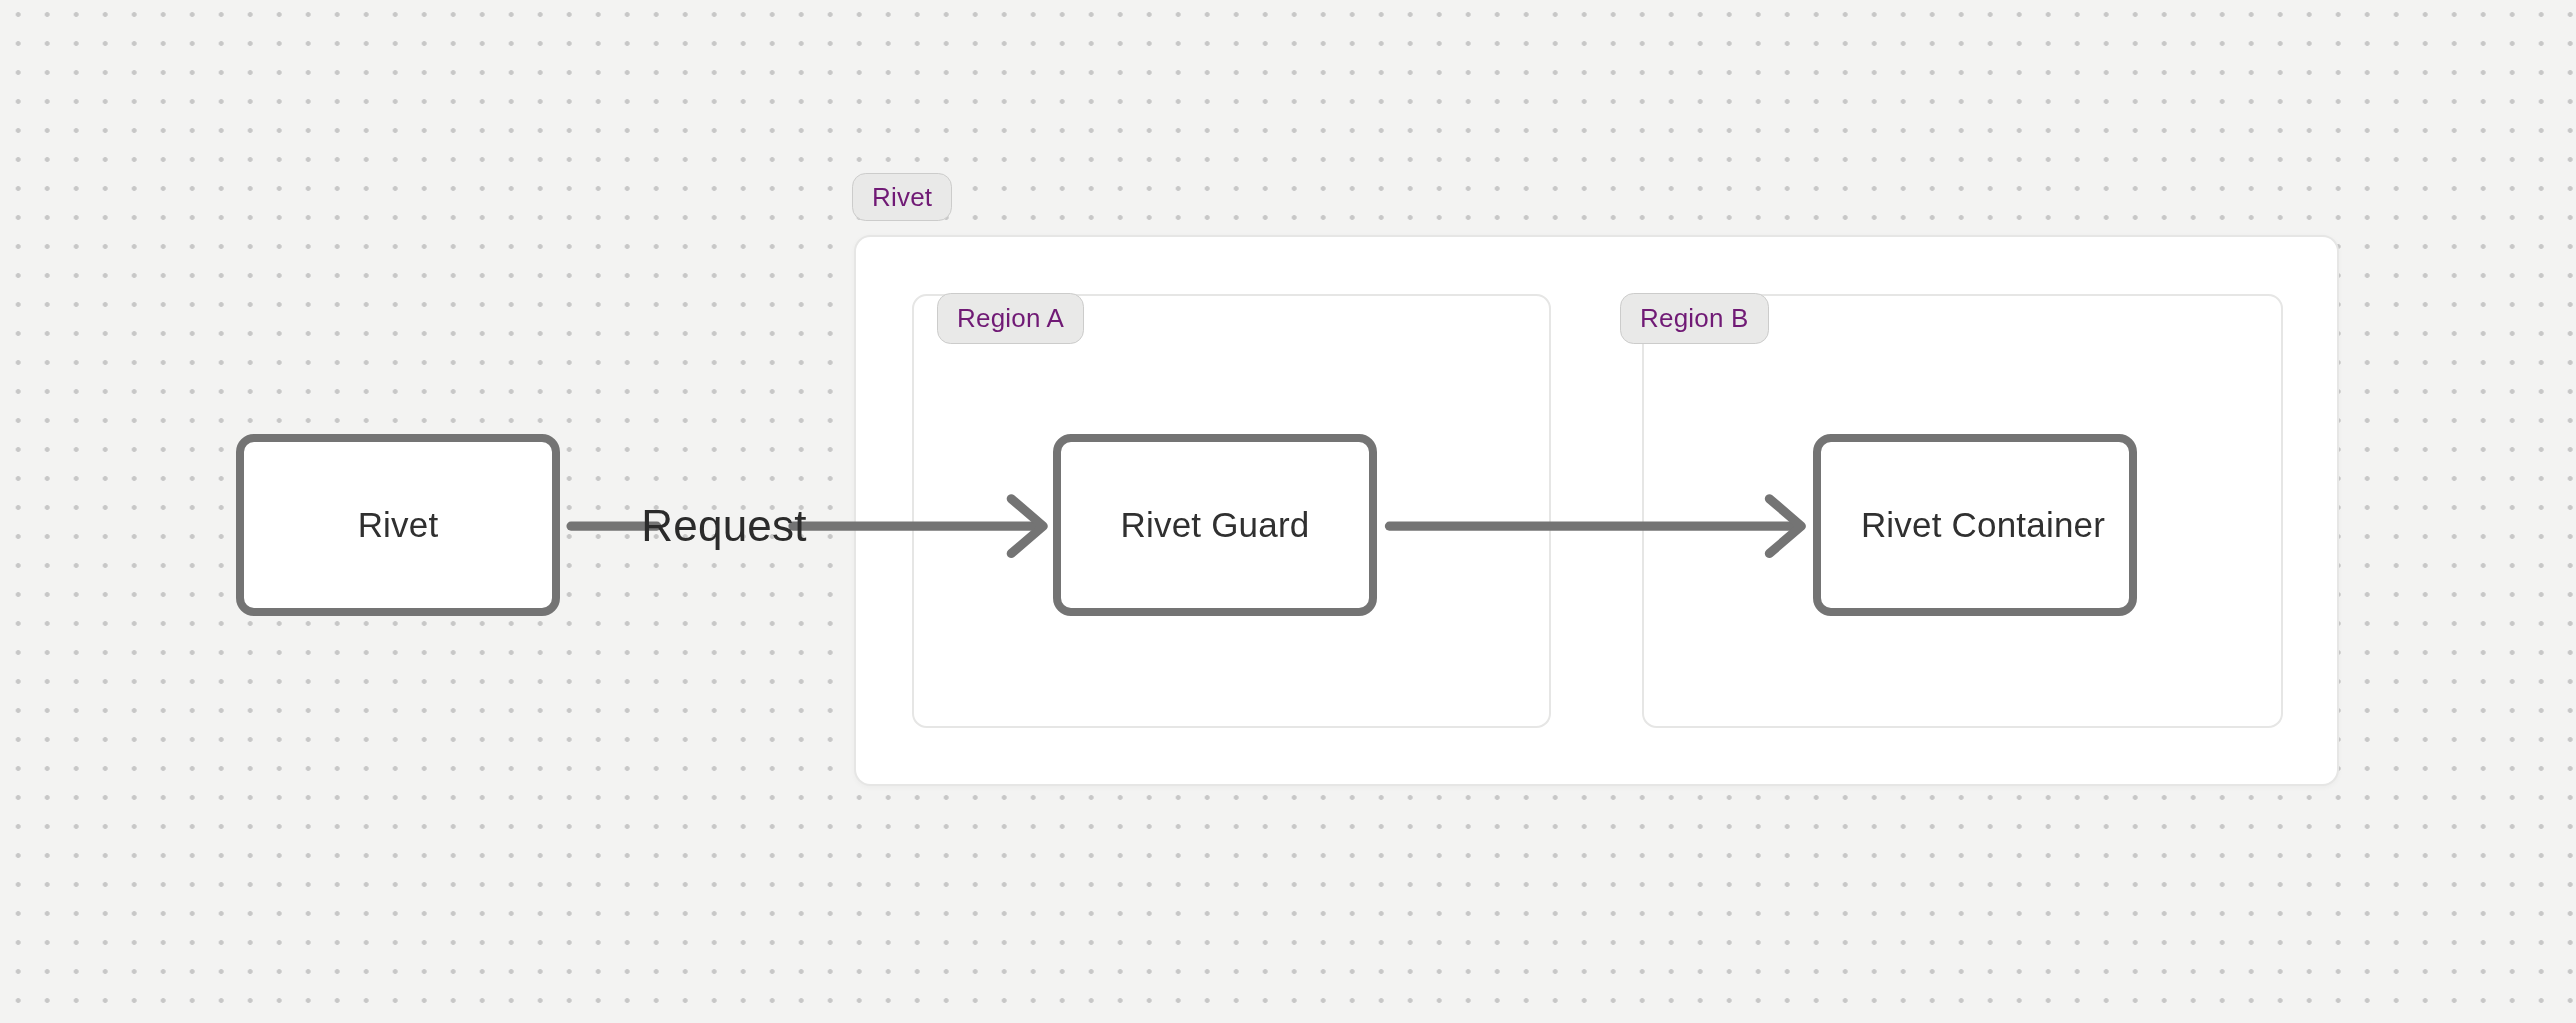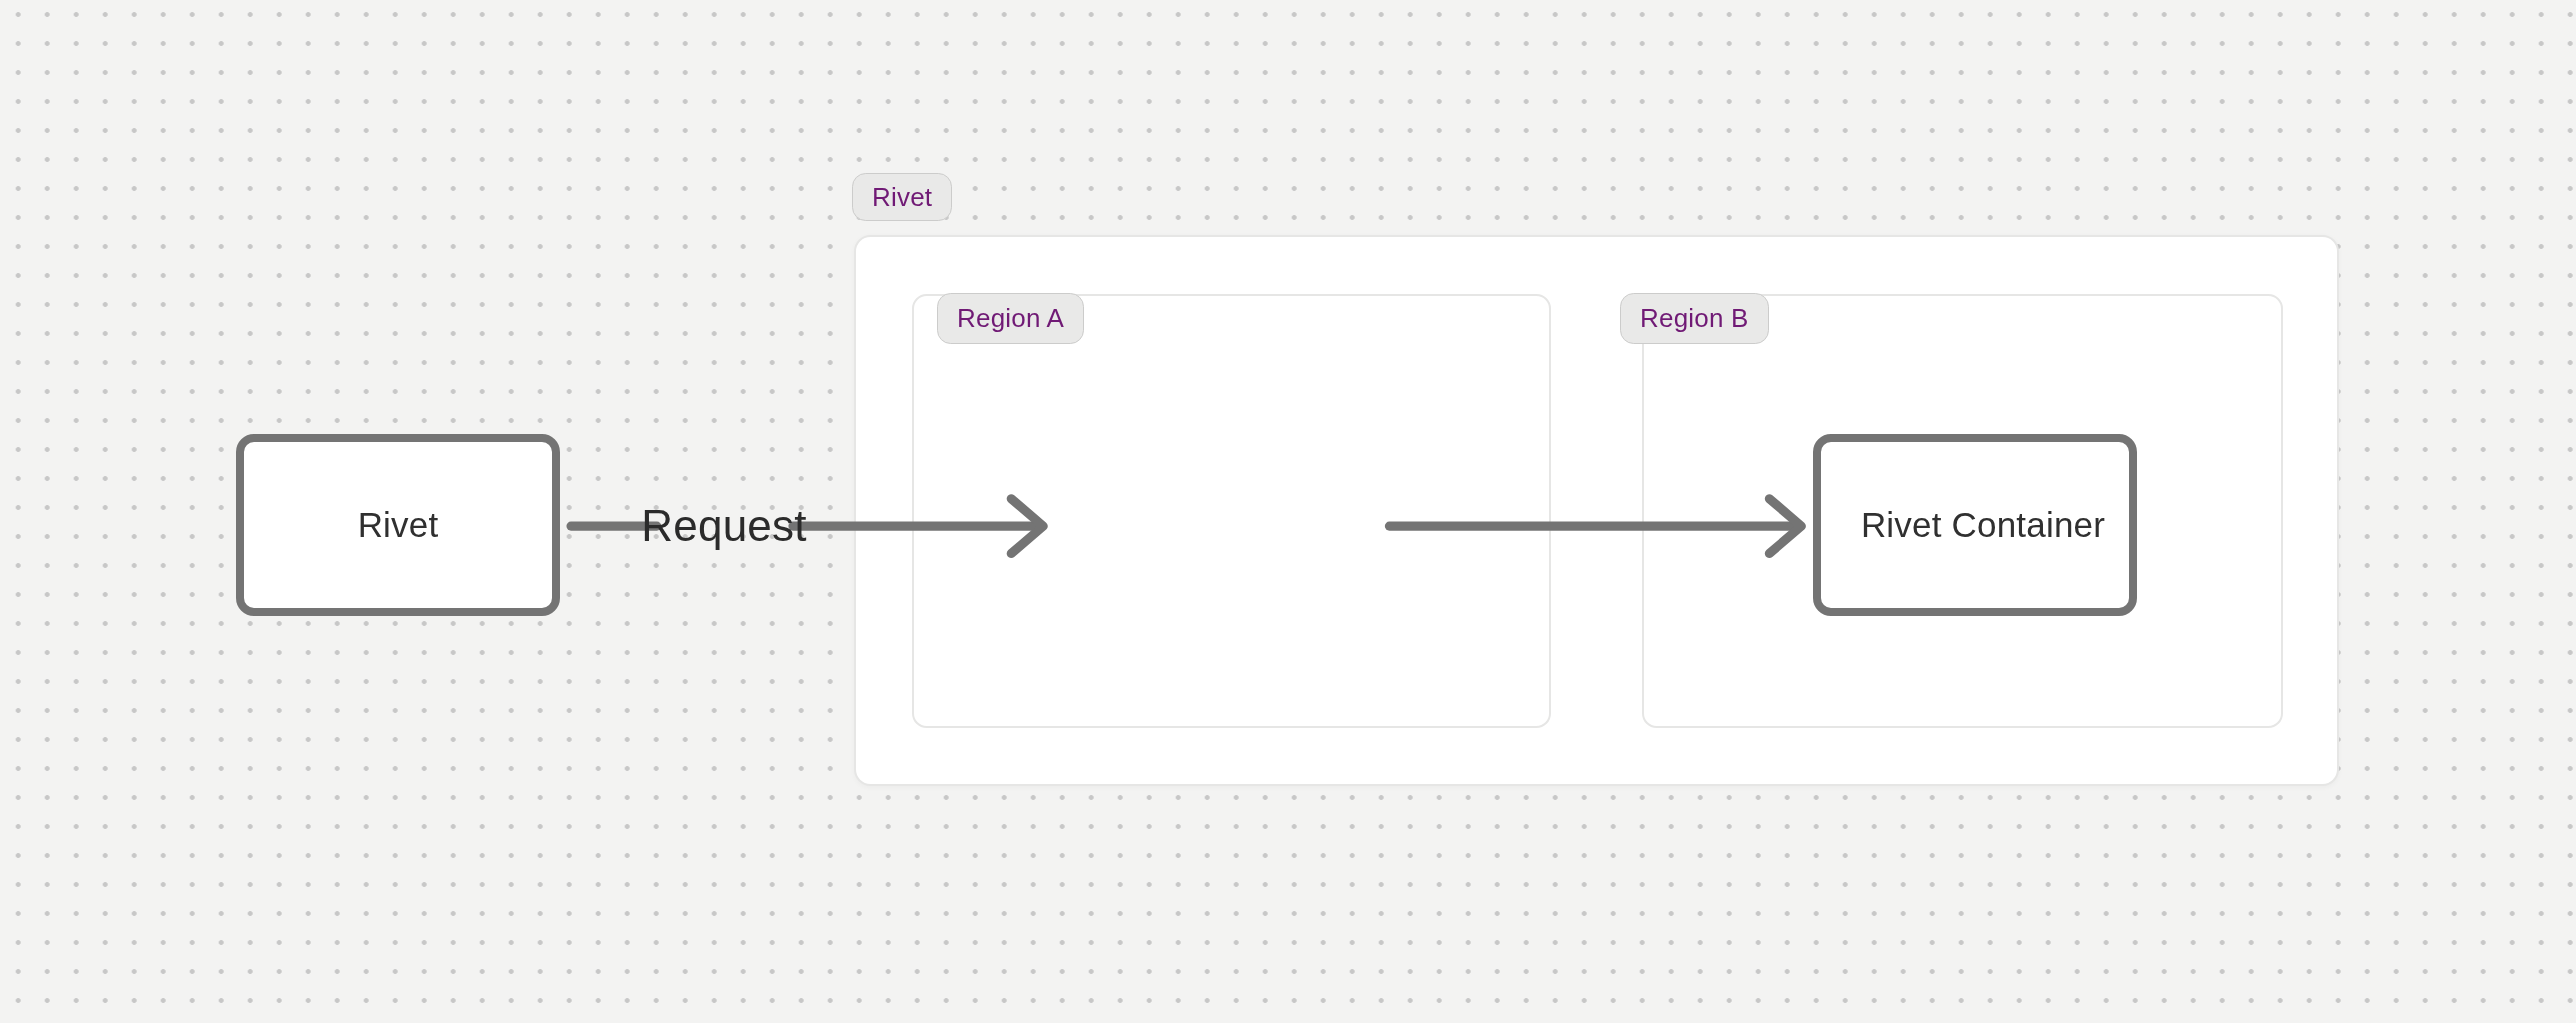--- a/index.html
+++ b/index.html
@@ -144,18 +144,21 @@
       <line class="edge-stroke" x1="1521" y1="576" x2="1969" y2="576"></line>
       <polyline class="edge-stroke" points="1937,546 1972,576 1937,606"></polyline>
     </g>
   </svg>
 
   <div class="edge-label">Request</div>
 
   <div class="node node-user">
     <span>Rivet</span>
   </div>
+  <div class="node node-rivet-guard">
+    <span>Rivet Guard</span>
+  </div>
   <div class="node node-rivet-container">
     <span>Rivet Container</span>
   </div>
 
 </div>
 
 
 </body></html>

